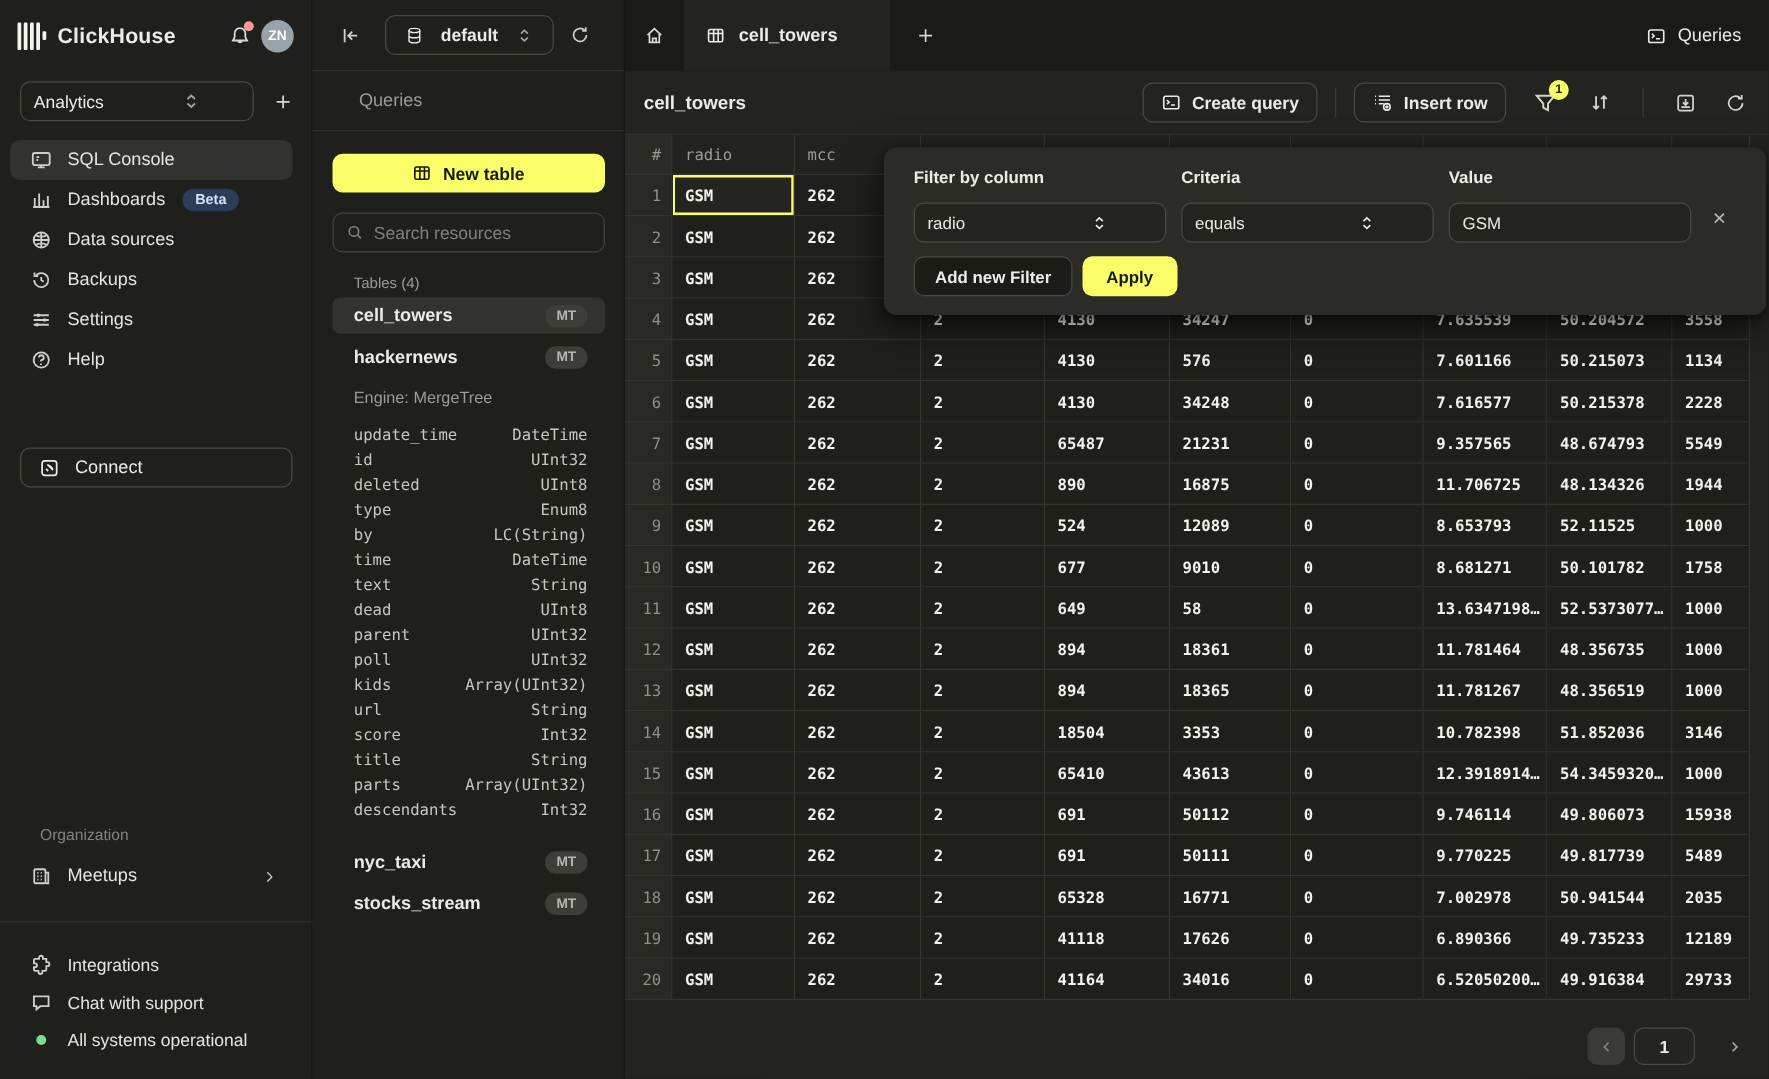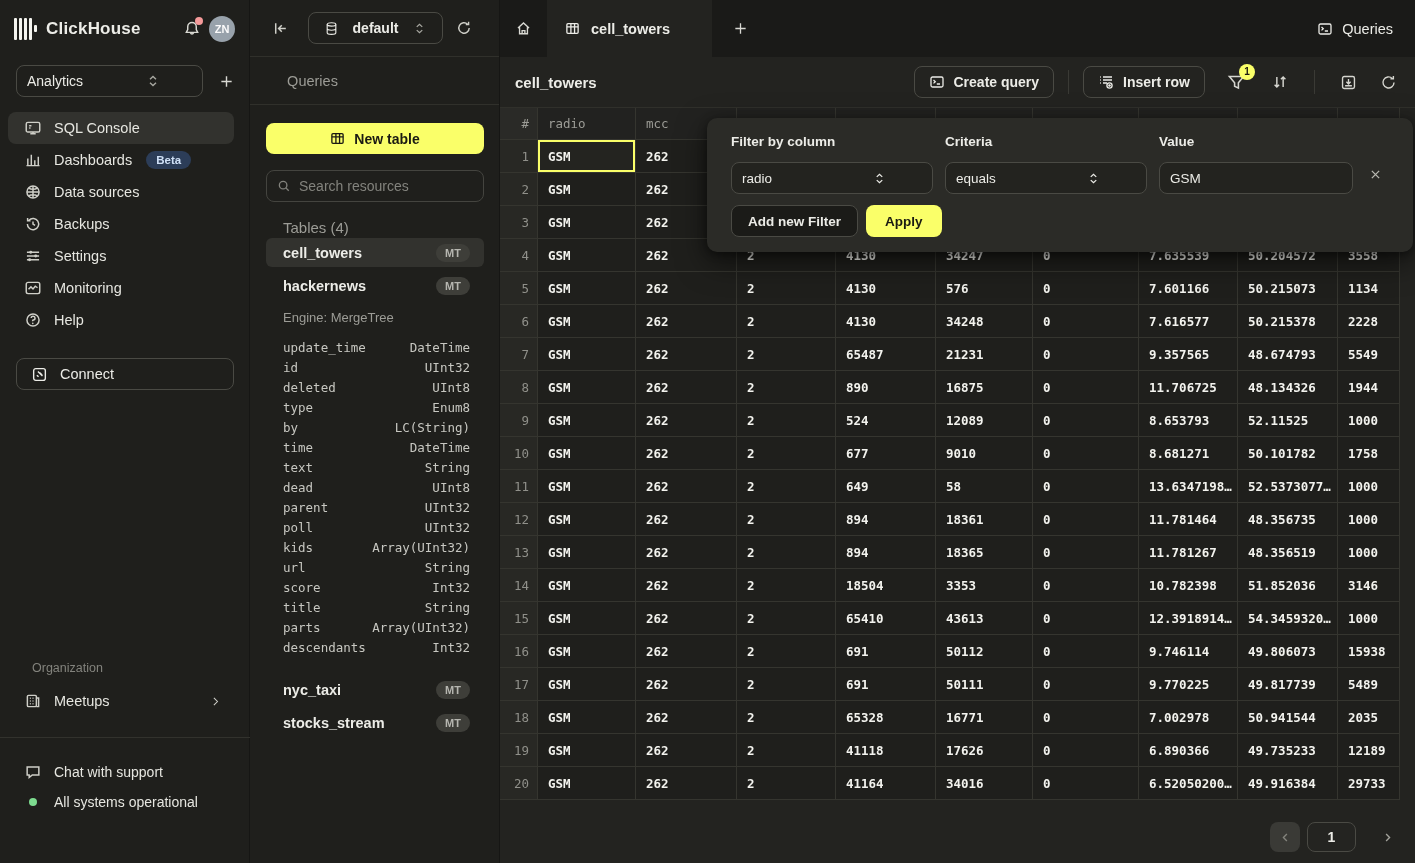--- a/index.html
+++ b/index.html
@@ -69,21 +69,21 @@
   .ex-tab.active{color:var(--text);font-weight:600}
   .ex-tab.active::after{content:"";position:absolute;left:0;right:0;bottom:-1px;height:2px;background:var(--accent)}
   .new-table-btn{position:absolute;left:16px;top:123px;width:218px;height:31px;background:var(--accent);
     border:none;border-radius:8px;display:flex;align-items:center;justify-content:center;gap:9px;
     color:var(--accent-text);font-size:14px;font-weight:600}
   .search-box{position:absolute;left:16px;top:170px;width:218px;height:32px;border:1px solid #44443f;
     border-radius:8px;display:flex;align-items:center;gap:8px;padding:0 10px;color:var(--dim)}
   .search-box input{background:transparent;border:none;outline:none;color:var(--text);font-size:14px;width:100%;
     font-family:"Liberation Sans",sans-serif}
   .search-box input::placeholder{color:var(--dim)}
-  .tables-heading{position:absolute;left:33px;top:219px;font-size:15px;color:var(--muted)}
+  .tables-heading{position:absolute;left:33px;top:219px;font-size:12px;color:var(--muted)}
   .tables-list{position:absolute;left:16px;top:238px;width:218px}
   .table-item{height:29px;display:flex;align-items:center;padding:0 14px 0 17px;border-radius:6px;margin-bottom:4px}
   .table-item.active{background:var(--bg-raise)}
   .table-item .tname{flex:1;font-size:14.5px;font-weight:600}
   .pill{background:#3e3e39;color:#b6b6b0;font-size:11px;font-weight:700;padding:3px 9px;border-radius:10px}
   .engine-line{font-size:13px;color:var(--muted);padding:6px 0 10px 17px}
   .schema{padding:2px 14px 10px 17px;font-family:"DejaVu Sans Mono",monospace;font-size:12.5px;color:#c7c7c1}
   .schema-row{display:flex;height:20px;align-items:center}
   .schema-row .fname{flex:1}
   .schema-row .ftype{text-align:right}
@@ -228,29 +228,20 @@
             <circle cx="6" cy="4.6" r="1.3" fill="#cfcfc8" stroke="none"></circle>
             <circle cx="10.4" cy="8" r="1.3" fill="#cfcfc8" stroke="none"></circle>
             <circle cx="5" cy="11.4" r="1.3" fill="#cfcfc8" stroke="none"></circle>
           </svg>
         </span>
         <span>Settings</span>
       </div>
       <div class="nav-item">
         <span class="icon">
           <svg width="18" height="18" viewBox="0 0 16 16" fill="none" stroke="currentColor" stroke-width="1.3">
-            <rect x="2" y="3" width="12" height="10" rx="1.6"></rect>
-            <path d="M4 9.2 6.2 7l1.8 1.8 2-2.4 2 1.4"></path>
-          </svg>
-        </span>
-        <span>Monitoring</span>
-      </div>
-      <div class="nav-item">
-        <span class="icon">
-          <svg width="18" height="18" viewBox="0 0 16 16" fill="none" stroke="currentColor" stroke-width="1.3">
             <circle cx="8" cy="8" r="5.4"></circle>
             <path d="M6.4 6.3A1.7 1.7 0 1 1 8.2 8c-.4.2-.6.5-.6 1"></path>
             <circle cx="7.8" cy="11" r=".7" fill="#cfcfc8" stroke="none"></circle>
           </svg>
         </span>
         <span>Help</span>
       </div>
     </nav>
 
   <button class="connect-btn">
@@ -277,20 +268,28 @@
           <svg width="13" height="13" viewBox="0 0 16 16" fill="none" stroke="currentColor" stroke-width="1.3">
             <path d="m6 3.5 4.4 4.5L6 12.5"></path>
           </svg>
         </span>
       </div>
     </div>
 
   <div class="sb-divider"></div>
 
   <div class="sb-footer" id="sb-footer">
+      <div class="nav-item">
+        <span class="icon">
+          <svg width="18" height="18" viewBox="0 0 16 16" fill="none" stroke="currentColor" stroke-width="1.3">
+            <path d="M6.4 2.8a1.4 1.4 0 0 1 2.8 0v.8h2.4v2.4h.8a1.4 1.4 0 0 1 0 2.8h-.8v2.4c0 .6-.4 1-1 1H8.8v.8a1.4 1.4 0 0 1-2.8 0v-.8H3.8c-.6 0-1-.4-1-1V9.6h.8a1.4 1.4 0 0 0 0-2.8h-.8V4.6c0-.6.4-1 1-1h2.6z"></path>
+          </svg>
+        </span>
+        <span>Integrations</span>
+      </div>
       <div class="nav-item">
         <span class="icon">
           <svg width="18" height="18" viewBox="0 0 16 16" fill="none" stroke="currentColor" stroke-width="1.3">
             <path d="M2.8 3.6h10.4v7H7.4L4.6 12.8v-2.2H2.8z"></path>
           </svg>
         </span>
         <span>Chat with support</span>
       </div>
       <div class="nav-item">
         <span class="statusdot"></span>

